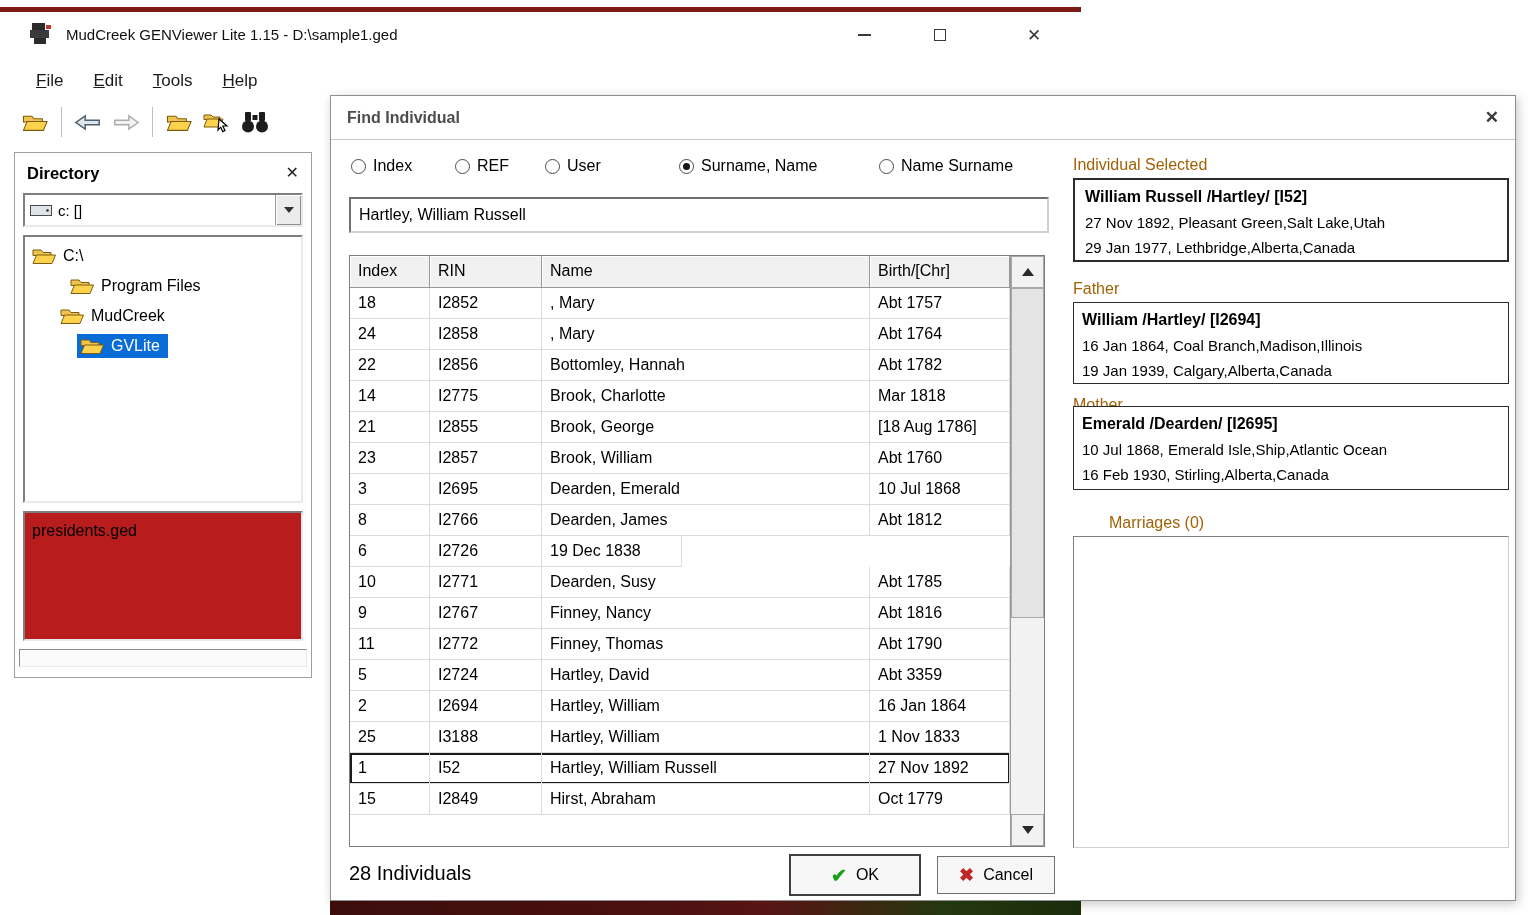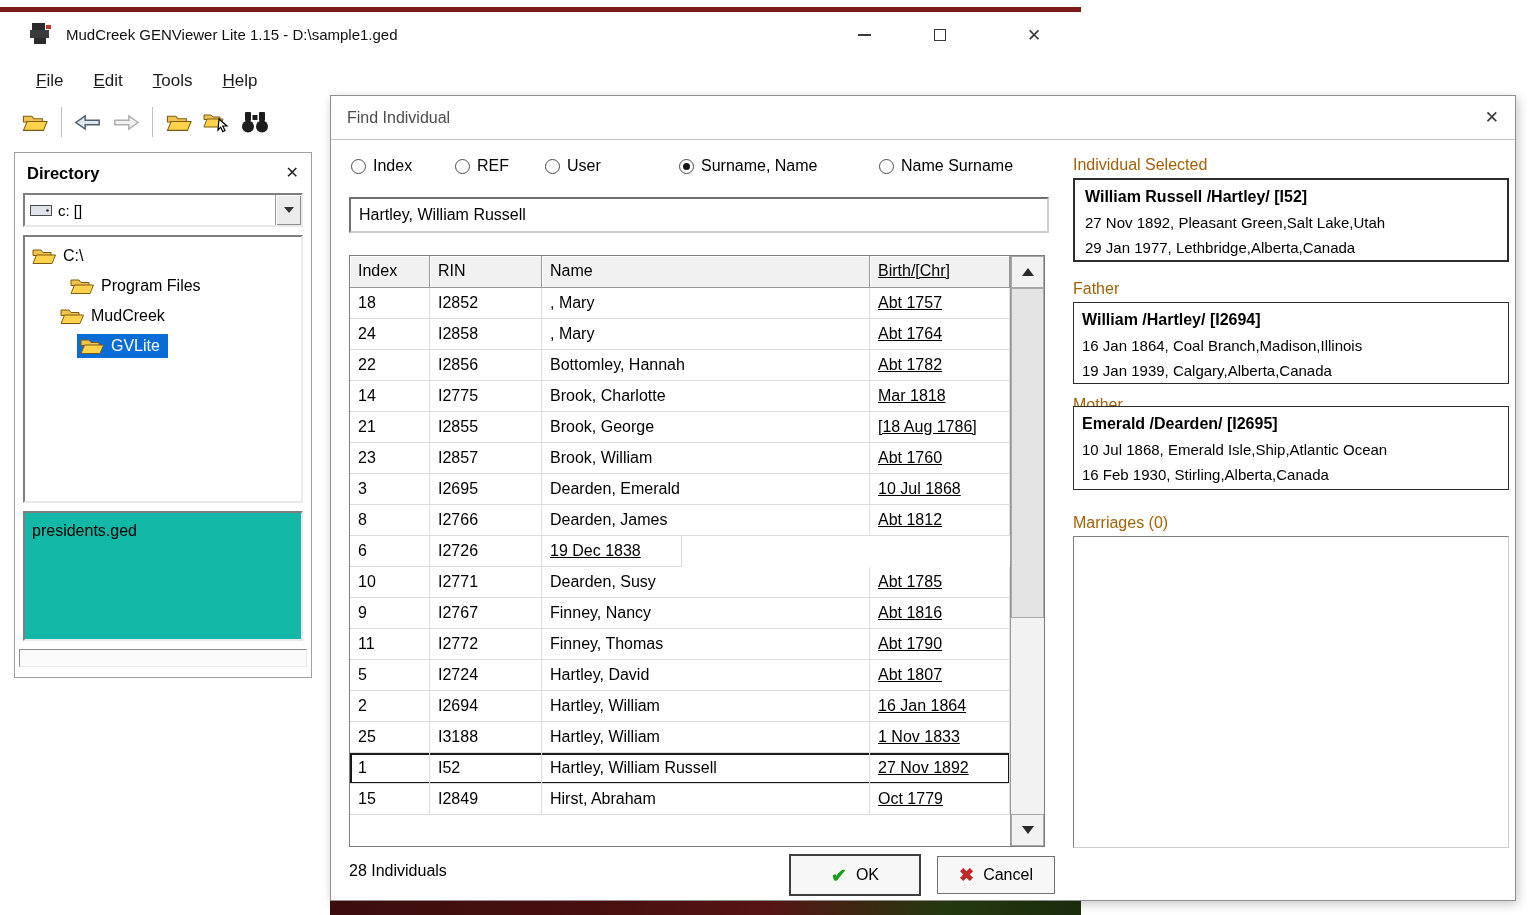--- a/index.html
+++ b/index.html
@@ -50,73 +50,73 @@
   .drive-icon { margin:0 6px 0 5px; display:flex; }
   .drive-value { font-size:15px; flex:1; }
   .drive-drop { width:26px; align-self:stretch; background:#ececec; border-left:1px solid #9a9a9a;
     box-shadow:inset 1px 1px 0 #fff, inset -1px -1px 0 #8f8f8f; display:flex; align-items:center; justify-content:center; }
   .tri-down { width:0; height:0; border-left:5px solid transparent; border-right:5px solid transparent; border-top:6px solid #333; }
   .dir-tree { margin:8px 8px 0; height:268px; border:2px solid; border-color:#7e7e7e #e9e9e9 #e9e9e9 #7e7e7e; background:#fff; padding-top:4px; overflow:hidden; }
   .tree-item { height:30px; display:flex; align-items:center; font-size:16px; }
   .tree-item .hl { display:flex; align-items:center; gap:6px; padding:2px 8px 2px 2px; }
   .tree-item.selected .hl { background:var(--selection,#0a6cd6); color:#fff; }
   .ind0{padding-left:4px;} .ind1{padding-left:18px;margin-left:24px;} .ind2{padding-left:32px;} .ind3{padding-left:20px;margin-left:32px;}
-  .dir-files { margin:8px 8px 0; height:130px; border:2px solid; border-color:#7e7e7e #e9e9e9 #e9e9e9 #7e7e7e; background:#14b8a6; padding:5px 7px; }
+  .dir-files { margin:8px 8px 0; height:130px; border:2px solid; border-color:#7e7e7e #e9e9e9 #e9e9e9 #7e7e7e; background:#b91c1c; padding:5px 7px; }
   .file-item { height:26px; line-height:26px; font-size:16px; }
   .dir-statusbar { margin:8px 4px 0; height:18px; border:1px solid; border-color:#8a8a8a #e9e9e9 #e9e9e9 #8a8a8a; background:#fbfbfb; }
 
   
   .dialog { position:absolute; left:330px; top:95px; width:1186px; height:806px; background:#fff;
     border:1px solid #8f8f8f; box-shadow:2px 3px 10px rgba(0,0,0,.22); }
-  .dlg-titlebar { height:44px; display:flex; align-items:center; padding:0 16px; border-bottom:1px solid #c4c4c4; }
+  .dlg-titlebar { height:44px; display:flex; align-items:center; padding:0 16px; border-bottom:1px solid #c4c4c4;font-weight:bold; }
   .dlg-title { font-size:16px; color:#4c4c4c; }
   .dlg-close { margin-left:auto; font-size:17px; color:#3a3a3a; line-height:1; }
 
   .radio { position:absolute; top:59px; height:22px; display:flex; align-items:center; gap:7px; font-size:16px; }
   .rcircle { width:15px; height:15px; border:1px solid #4a4a4a; border-radius:50%; position:relative; background:#fff; flex:none; }
   .radio.selected .rcircle::after { content:""; position:absolute; inset:3px; background:#161616; border-radius:50%; }
 
   .search-input { position:absolute; left:18px; top:101px; width:700px; height:36px; border:2px solid;
     border-color:#6f6f6f #cfcfcf #cfcfcf #6f6f6f; font-family:inherit; font-size:16px; padding:0 8px; color:#000; background:#fff; outline:none; }
 
   .table-wrap { position:absolute; left:18px; top:159px; width:696px; height:592px; border:1px solid #7d7d7d; display:flex; background:#fff; }
   .table-main { width:660px; display:flex; flex-direction:column; }
   .thead { display:flex; height:32px; flex:none; }
   .hcell { background:#f1f1f1; border-right:1px solid #989898; border-bottom:1px solid #989898;
     box-shadow:inset 1px 1px 0 #ffffff; font-size:16px; line-height:30px; padding-left:8px; white-space:nowrap; overflow:hidden; }
   .tbody { flex:1; overflow:hidden; }
   .trow { display:flex; height:31px; }
   .trow.selected { box-shadow:inset 0 0 0 2px #1a1a1a; }
   .tcell { border-right:1px solid #dcdcdc; border-bottom:1px solid #dcdcdc; padding-left:8px; font-size:16px; line-height:30px; white-space:nowrap; overflow:hidden; }
-  .col0 { width:80px; } .col1 { width:112px; } .col2 { width:328px; } .col3 { width:140px;text-decoration:underline; }
+  .col0 { width:80px; } .col1 { width:112px; } .col2 { width:328px; } .col3 { width:140px; }
 
   .vscroll { width:34px; border-left:1px solid #989898; background:#f2f2f2; position:relative; }
   .sbtn { position:absolute; left:0; width:100%; height:32px; background:#f2f2f2; border:1px solid #a8a8a8;
     display:flex; align-items:center; justify-content:center; }
   .sbtn.up { top:0; } .sbtn.down { bottom:0; }
   .arrow-up { width:0; height:0; border-left:6px solid transparent; border-right:6px solid transparent; border-bottom:8px solid #2a2a2a; }
   .arrow-down { width:0; height:0; border-left:6px solid transparent; border-right:6px solid transparent; border-top:8px solid #2a2a2a; }
   .sthumb { position:absolute; left:0; top:32px; width:100%; height:330px; background:#e4e4e4; border:1px solid #a8a8a8; }
 
-  .count-text { position:absolute; left:18px; top:766px; font-size:16px; }
+  .count-text { position:absolute; left:18px; top:766px; font-size:20px; }
 
   .btn { position:absolute; display:flex; align-items:center; justify-content:center; gap:9px; background:#f7f7f7; font-size:16px; }
   .btn-ok { left:458px; top:758px; width:132px; height:42px; border:2px solid #3f3f3f; }
   .btn-cancel { left:606px; top:760px; width:118px; height:38px; border:1px solid #707070; }
   .check-icon { color:var(--ok-check,#18a018); font-size:19px; font-weight:bold; line-height:1; }
   .x-icon { color:var(--cancel-x,#c22727); font-size:18px; font-weight:bold; line-height:1; }
 
   .dt-label { position:absolute; left:742px; font-size:16px; color:#a16207; }
   .dt-box { position:absolute; left:742px; width:436px; padding:4px 8px; background:#fff; overflow:hidden; }
   .dt-box .nm { font-weight:bold; font-size:16px; line-height:26px; white-space:nowrap; }
   .dt-box .ln { font-size:15px; line-height:25px; white-space:nowrap; }
   .box-individual { top:82px;  height:84px; border:2px solid #2c2c2c;padding-left:10px; }
   .box-father     { top:206px; height:82px; border:1px solid #2c2c2c; }
   .box-mother     { top:310px; height:84px; border:1px solid #2c2c2c; }
-  .lbl-individual { top:60px; } .lbl-father { top:184px; } .lbl-mother { top:300px; } .lbl-marriages { top:418px; }
+  .lbl-individual { top:60px; } .lbl-father { top:184px; } .lbl-mother { top:300px; } .lbl-marriages { top:418px;margin-left:36px; }
   .box-marriages { position:absolute; left:742px; top:440px; width:436px; height:312px; background:#fff;
     border:1px solid; border-color:#7f7f7f #cfcfcf #cfcfcf #7f7f7f; }
 </style>
 </head>
 <body>
 
 <div class="screen">
 
   <div class="top-strip"></div>
 
@@ -358,21 +358,21 @@
             <div class="trow">
               <div class="tcell col0">11</div>
               <div class="tcell col1">I2772</div>
               <div class="tcell col2">Finney, Thomas</div>
               <div class="tcell col3">Abt 1790</div>
             </div>
             <div class="trow">
               <div class="tcell col0">5</div>
               <div class="tcell col1">I2724</div>
               <div class="tcell col2">Hartley, David</div>
-              <div class="tcell col3">Abt 1807</div>
+              <div class="tcell col3">Abt 3359</div>
             </div>
             <div class="trow">
               <div class="tcell col0">2</div>
               <div class="tcell col1">I2694</div>
               <div class="tcell col2">Hartley, William</div>
               <div class="tcell col3">16 Jan 1864</div>
             </div>
             <div class="trow">
               <div class="tcell col0">25</div>
               <div class="tcell col1">I3188</div>

